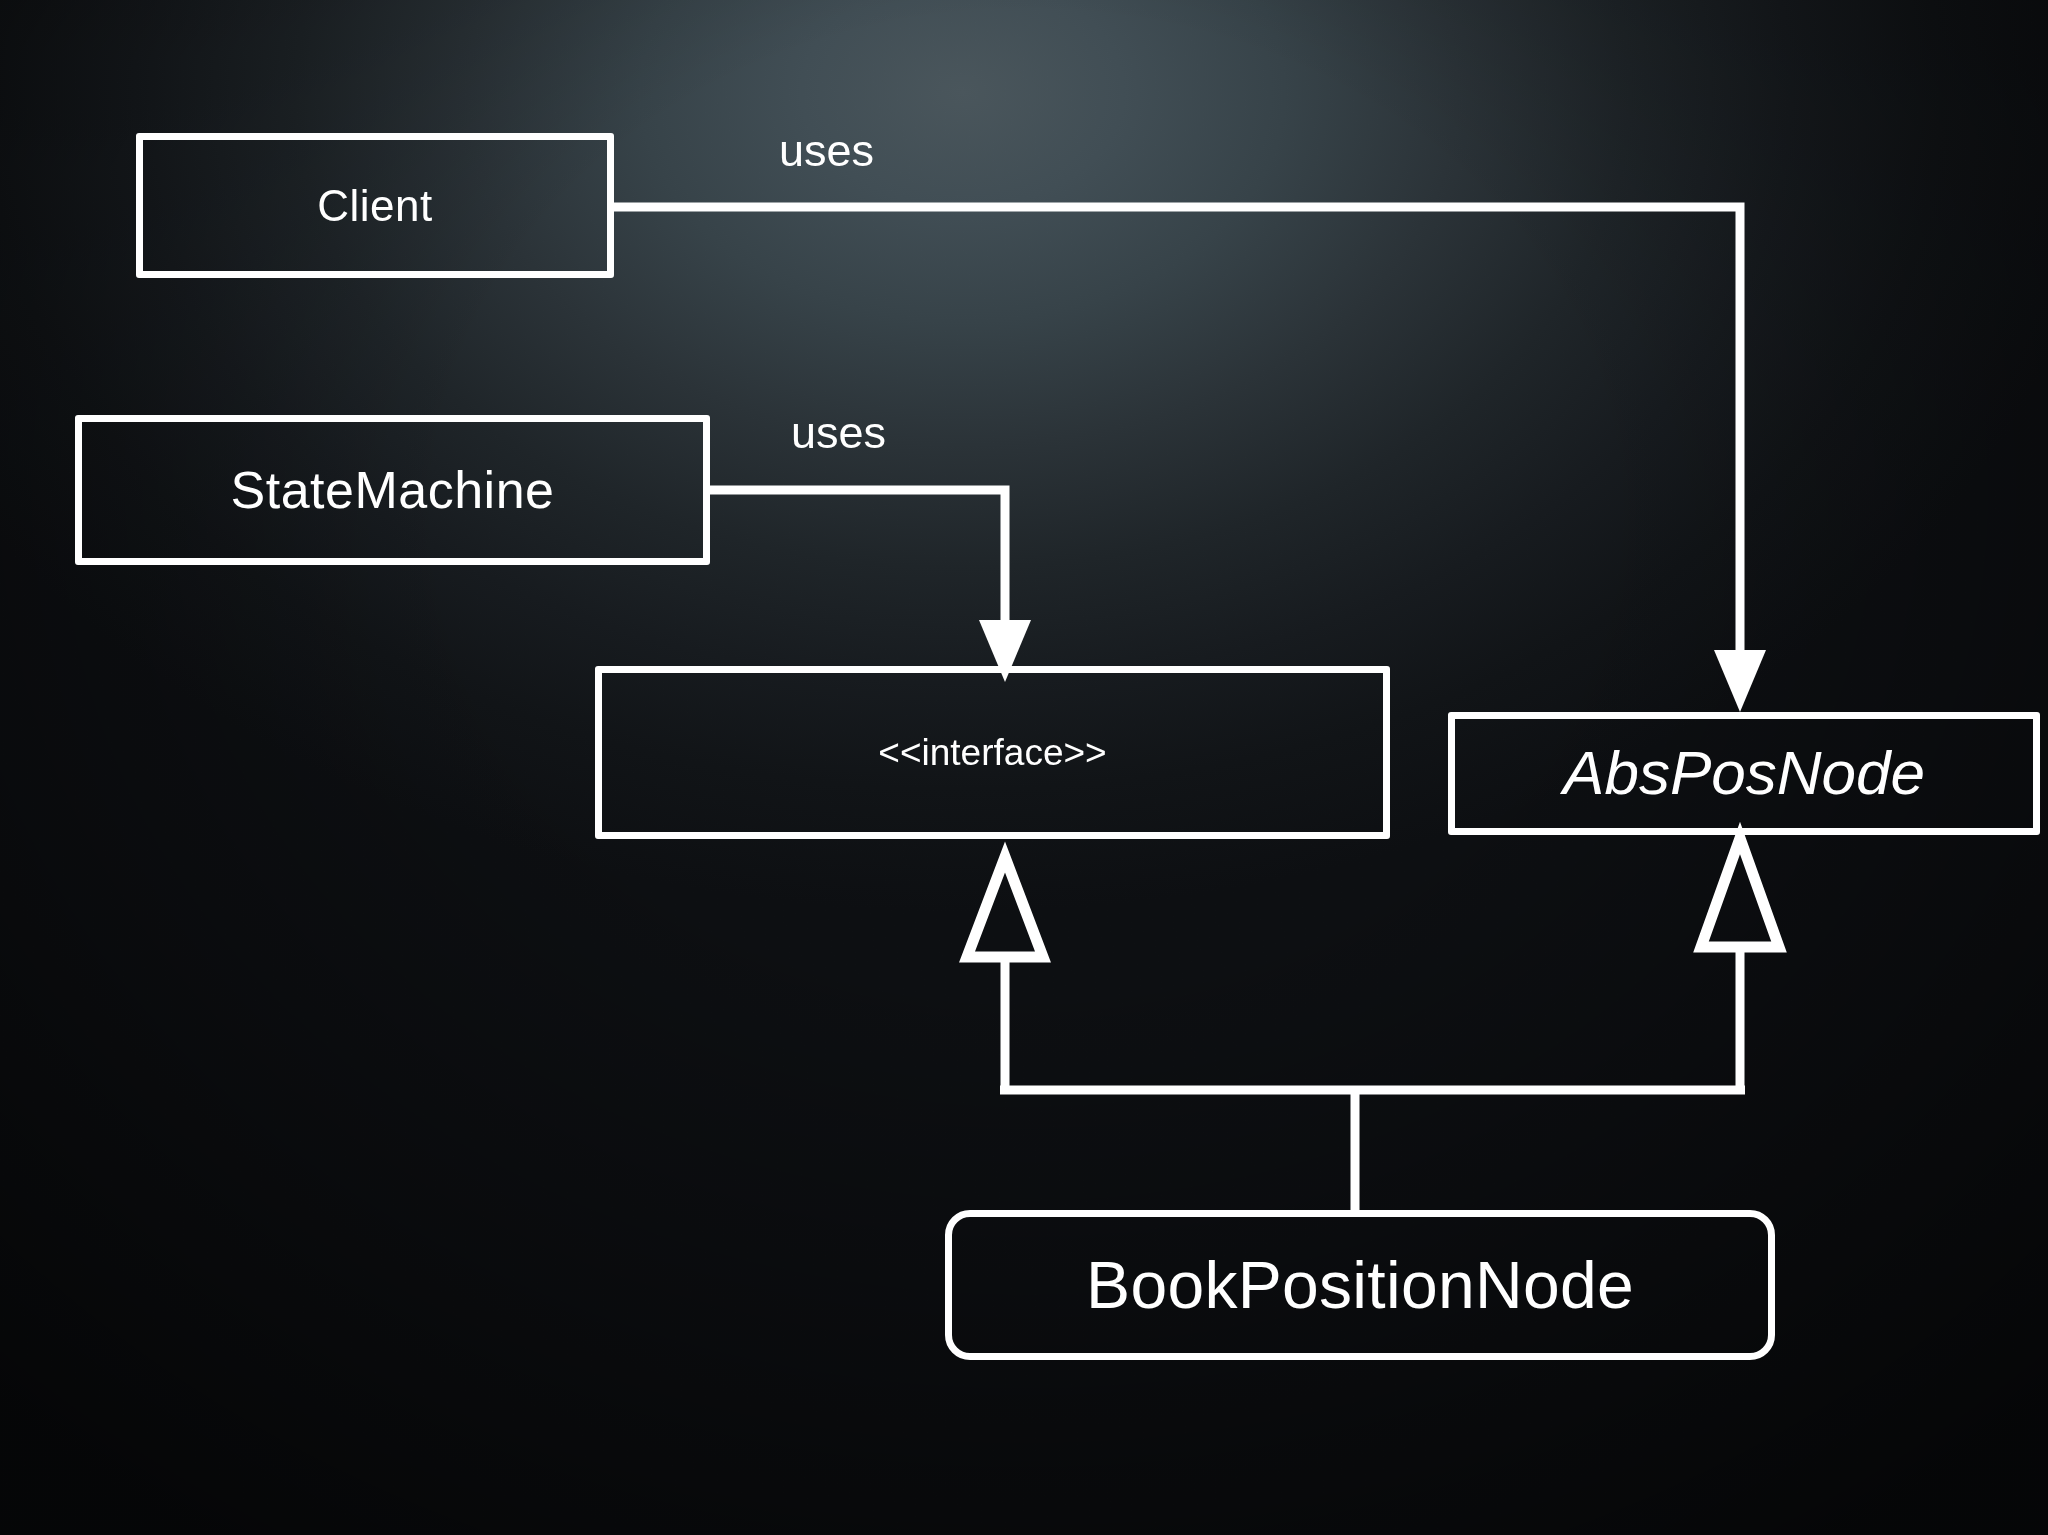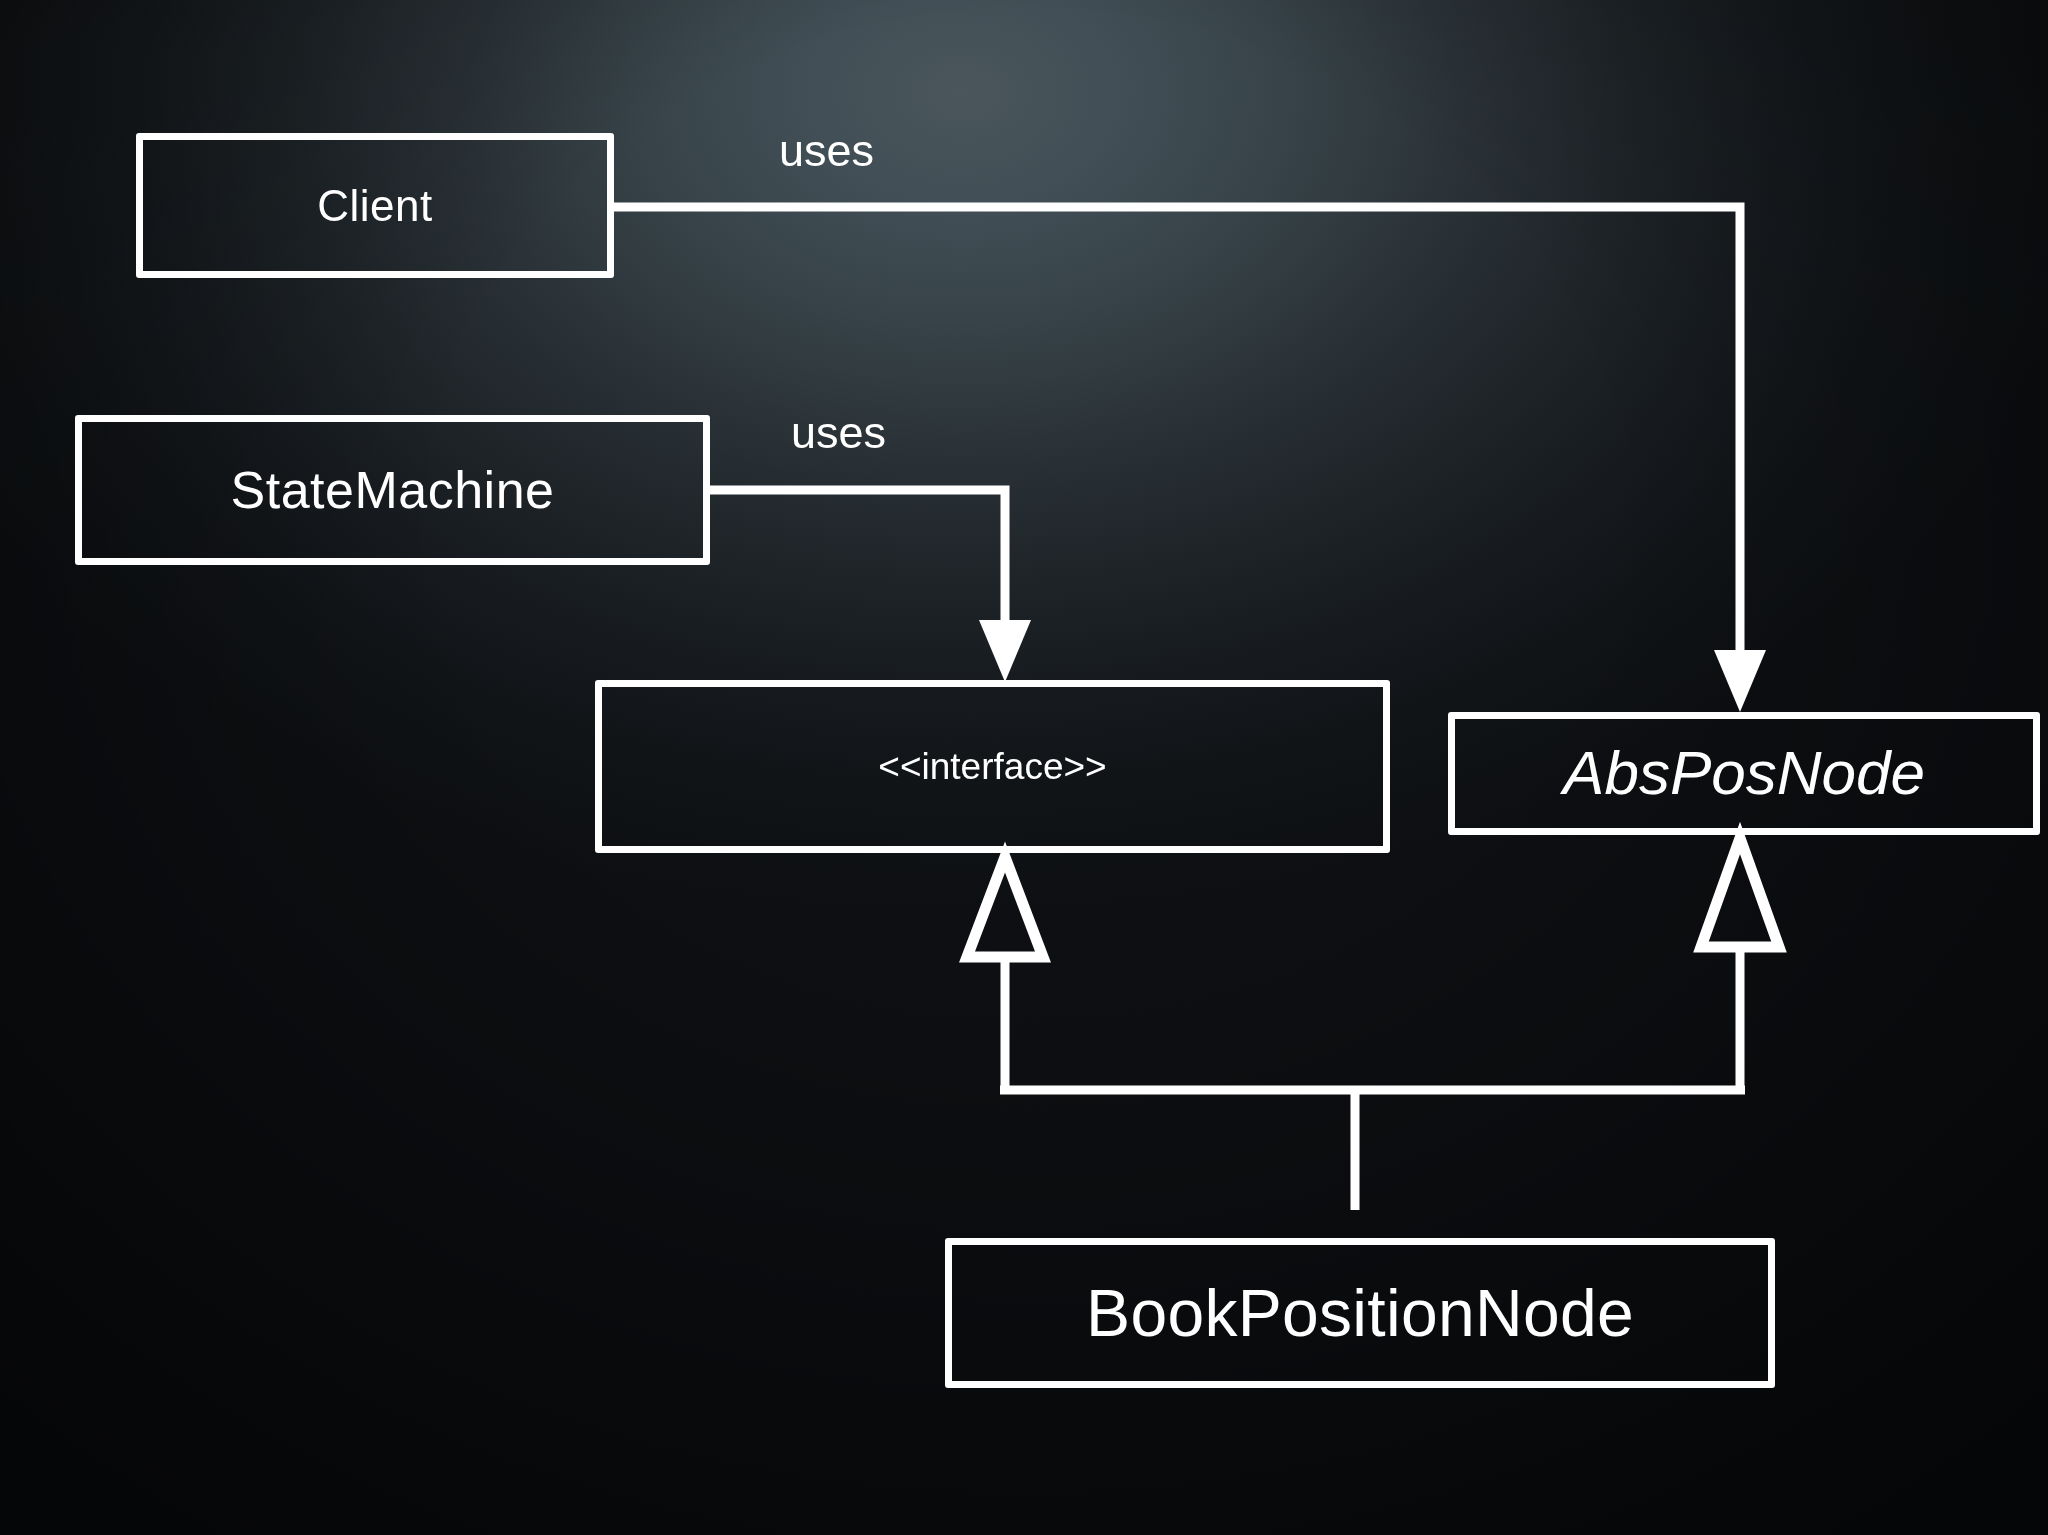--- a/index.html
+++ b/index.html
@@ -91,33 +91,33 @@
     left: 136px; top: 133px; width: 478px; height: 145px;
   }
   #node-client .title { font-size: 44px; letter-spacing: 0.5px; }
 
   #node-statemachine {
     left: 75px; top: 415px; width: 635px; height: 150px;
   }
   #node-statemachine .title { font-size: 52px; letter-spacing: 0.5px; }
 
   #node-resubscribingnode {
-    left: 595px; top: 680px; width: 795px; height: 173px;
+    left: 595px; top: 666px; width: 795px; height: 173px;
     padding-top: 6px;
   }
   #node-resubscribingnode .stereotype { font-size: 37px; margin-bottom: 4px; }
   #node-resubscribingnode .title { font-size: 60px; }
 
   #node-absposnode {
     left: 1448px; top: 712px; width: 592px; height: 123px;
   }
   #node-absposnode .title { font-size: 62px; }
 
   #node-bookpositionnode {
-    left: 945px; top: 1238px; width: 830px; height: 150px;
+    left: 945px; top: 1210px; width: 830px; height: 150px; border-radius: 25px;
   }
   #node-bookpositionnode .title { font-size: 66px; letter-spacing: 0.3px; }
 
   
   .edge-label {
     position: absolute;
     color: #ffffff;
     font-size: 45px;
     white-space: nowrap;
     line-height: 1;

